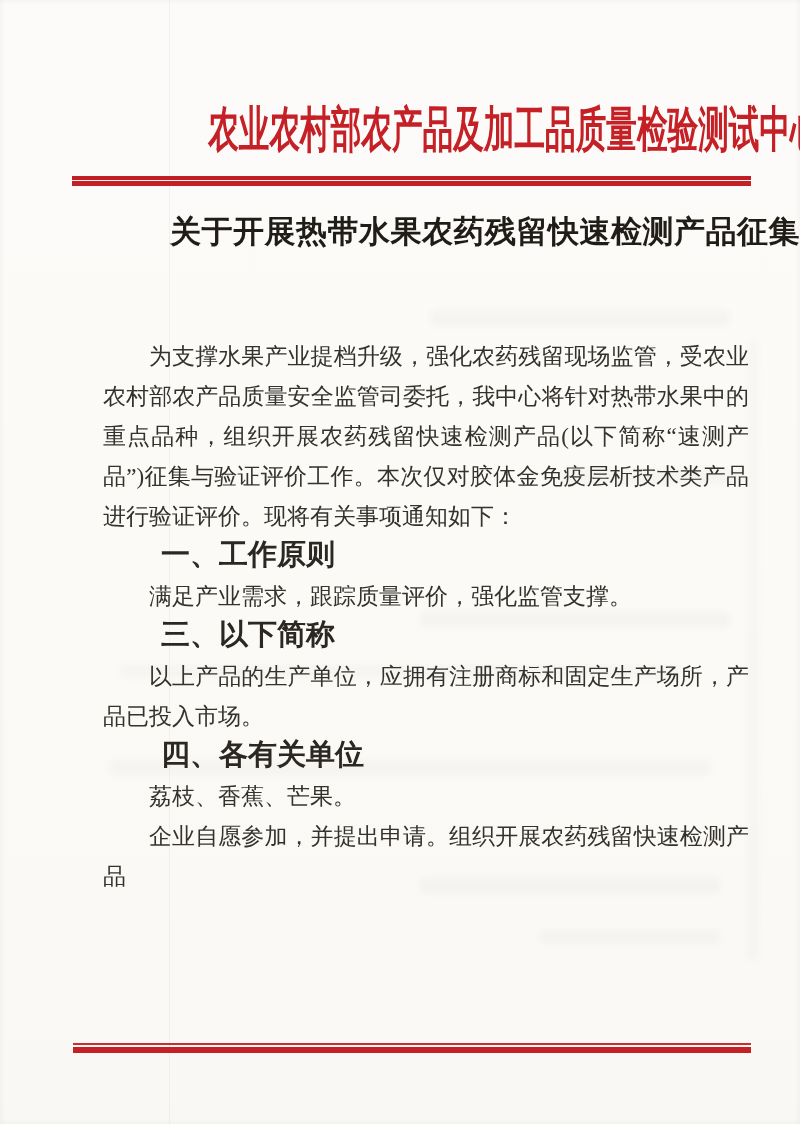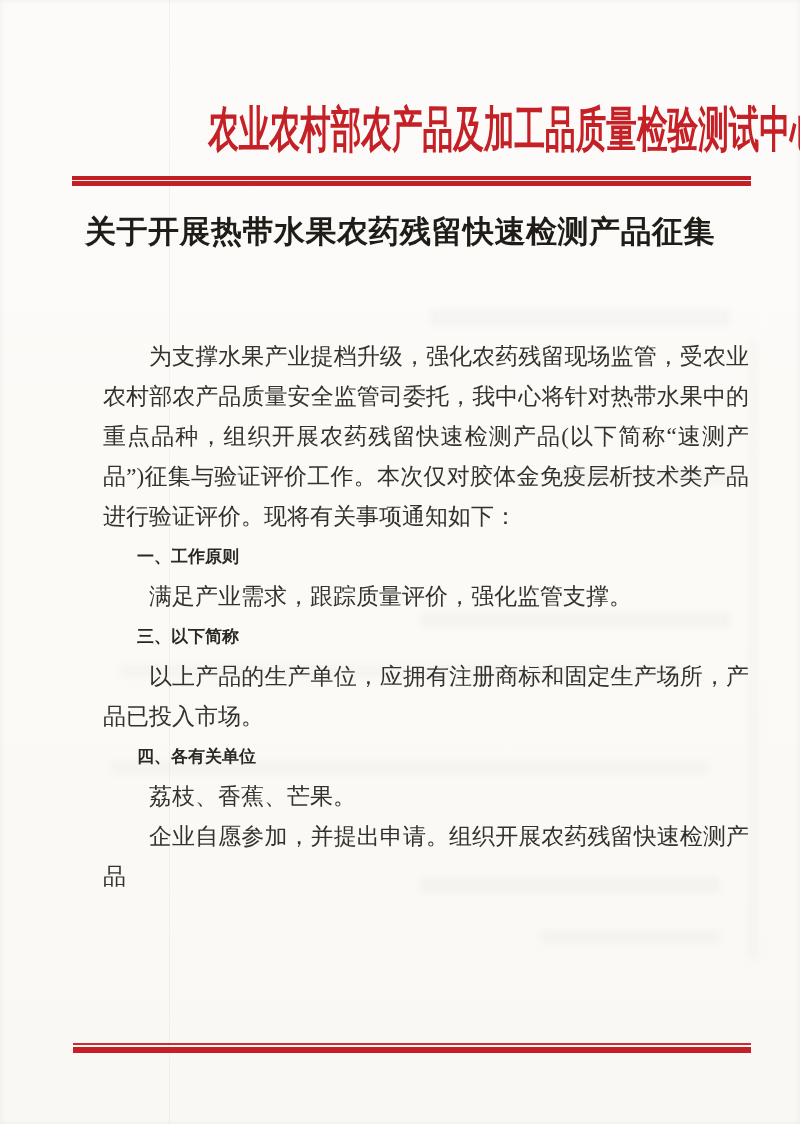--- a/index.html
+++ b/index.html
@@ -45,41 +45,41 @@
     position: absolute; top: 176px; left: 72px; width: 679px; height: 10px;
     background: linear-gradient(180deg,
       #bf1e24 0 3.5px,
       #fdf4f3 3.5px 5px,
       #c42127 5px 10px);
   }
 
   
   .doc-title {
     position: absolute; top: 207px; left: 0; width: 100%;
-    text-align: center;
+    text-align: right;
     font-size: 31px; line-height: 50px; font-weight: 700;
     color: #201d18;
     letter-spacing: 0.5px;
   }
 
   
   .body-text {
     position: absolute; top: 337px; left: 103px; width: 646px;
     font-size: 23px; line-height: 40px;
     color: #35322c;
     text-align: justify;
   }
   .body-text p { text-indent: 2em; }
   .body-text p.flush { text-indent: 0; }
   .heading {
-    font-family: Liberation Sans, sans-serif;
+    font-family: Liberation Mono, monospace;
     font-weight: 700;
     color: #2b2823;
     text-indent: 2em;
-    font-size: 17px;
+    font-size: 29px;
     line-height: 40px;
   }
 
   .rule-footer {
     position: absolute; top: 1043px; left: 73px; width: 678px; height: 10px;
     background: linear-gradient(180deg,
       #ce2a30 0 2px,
       rgba(0,0,0,0) 2px 4px,
       #c42127 4px 10px);
   }

